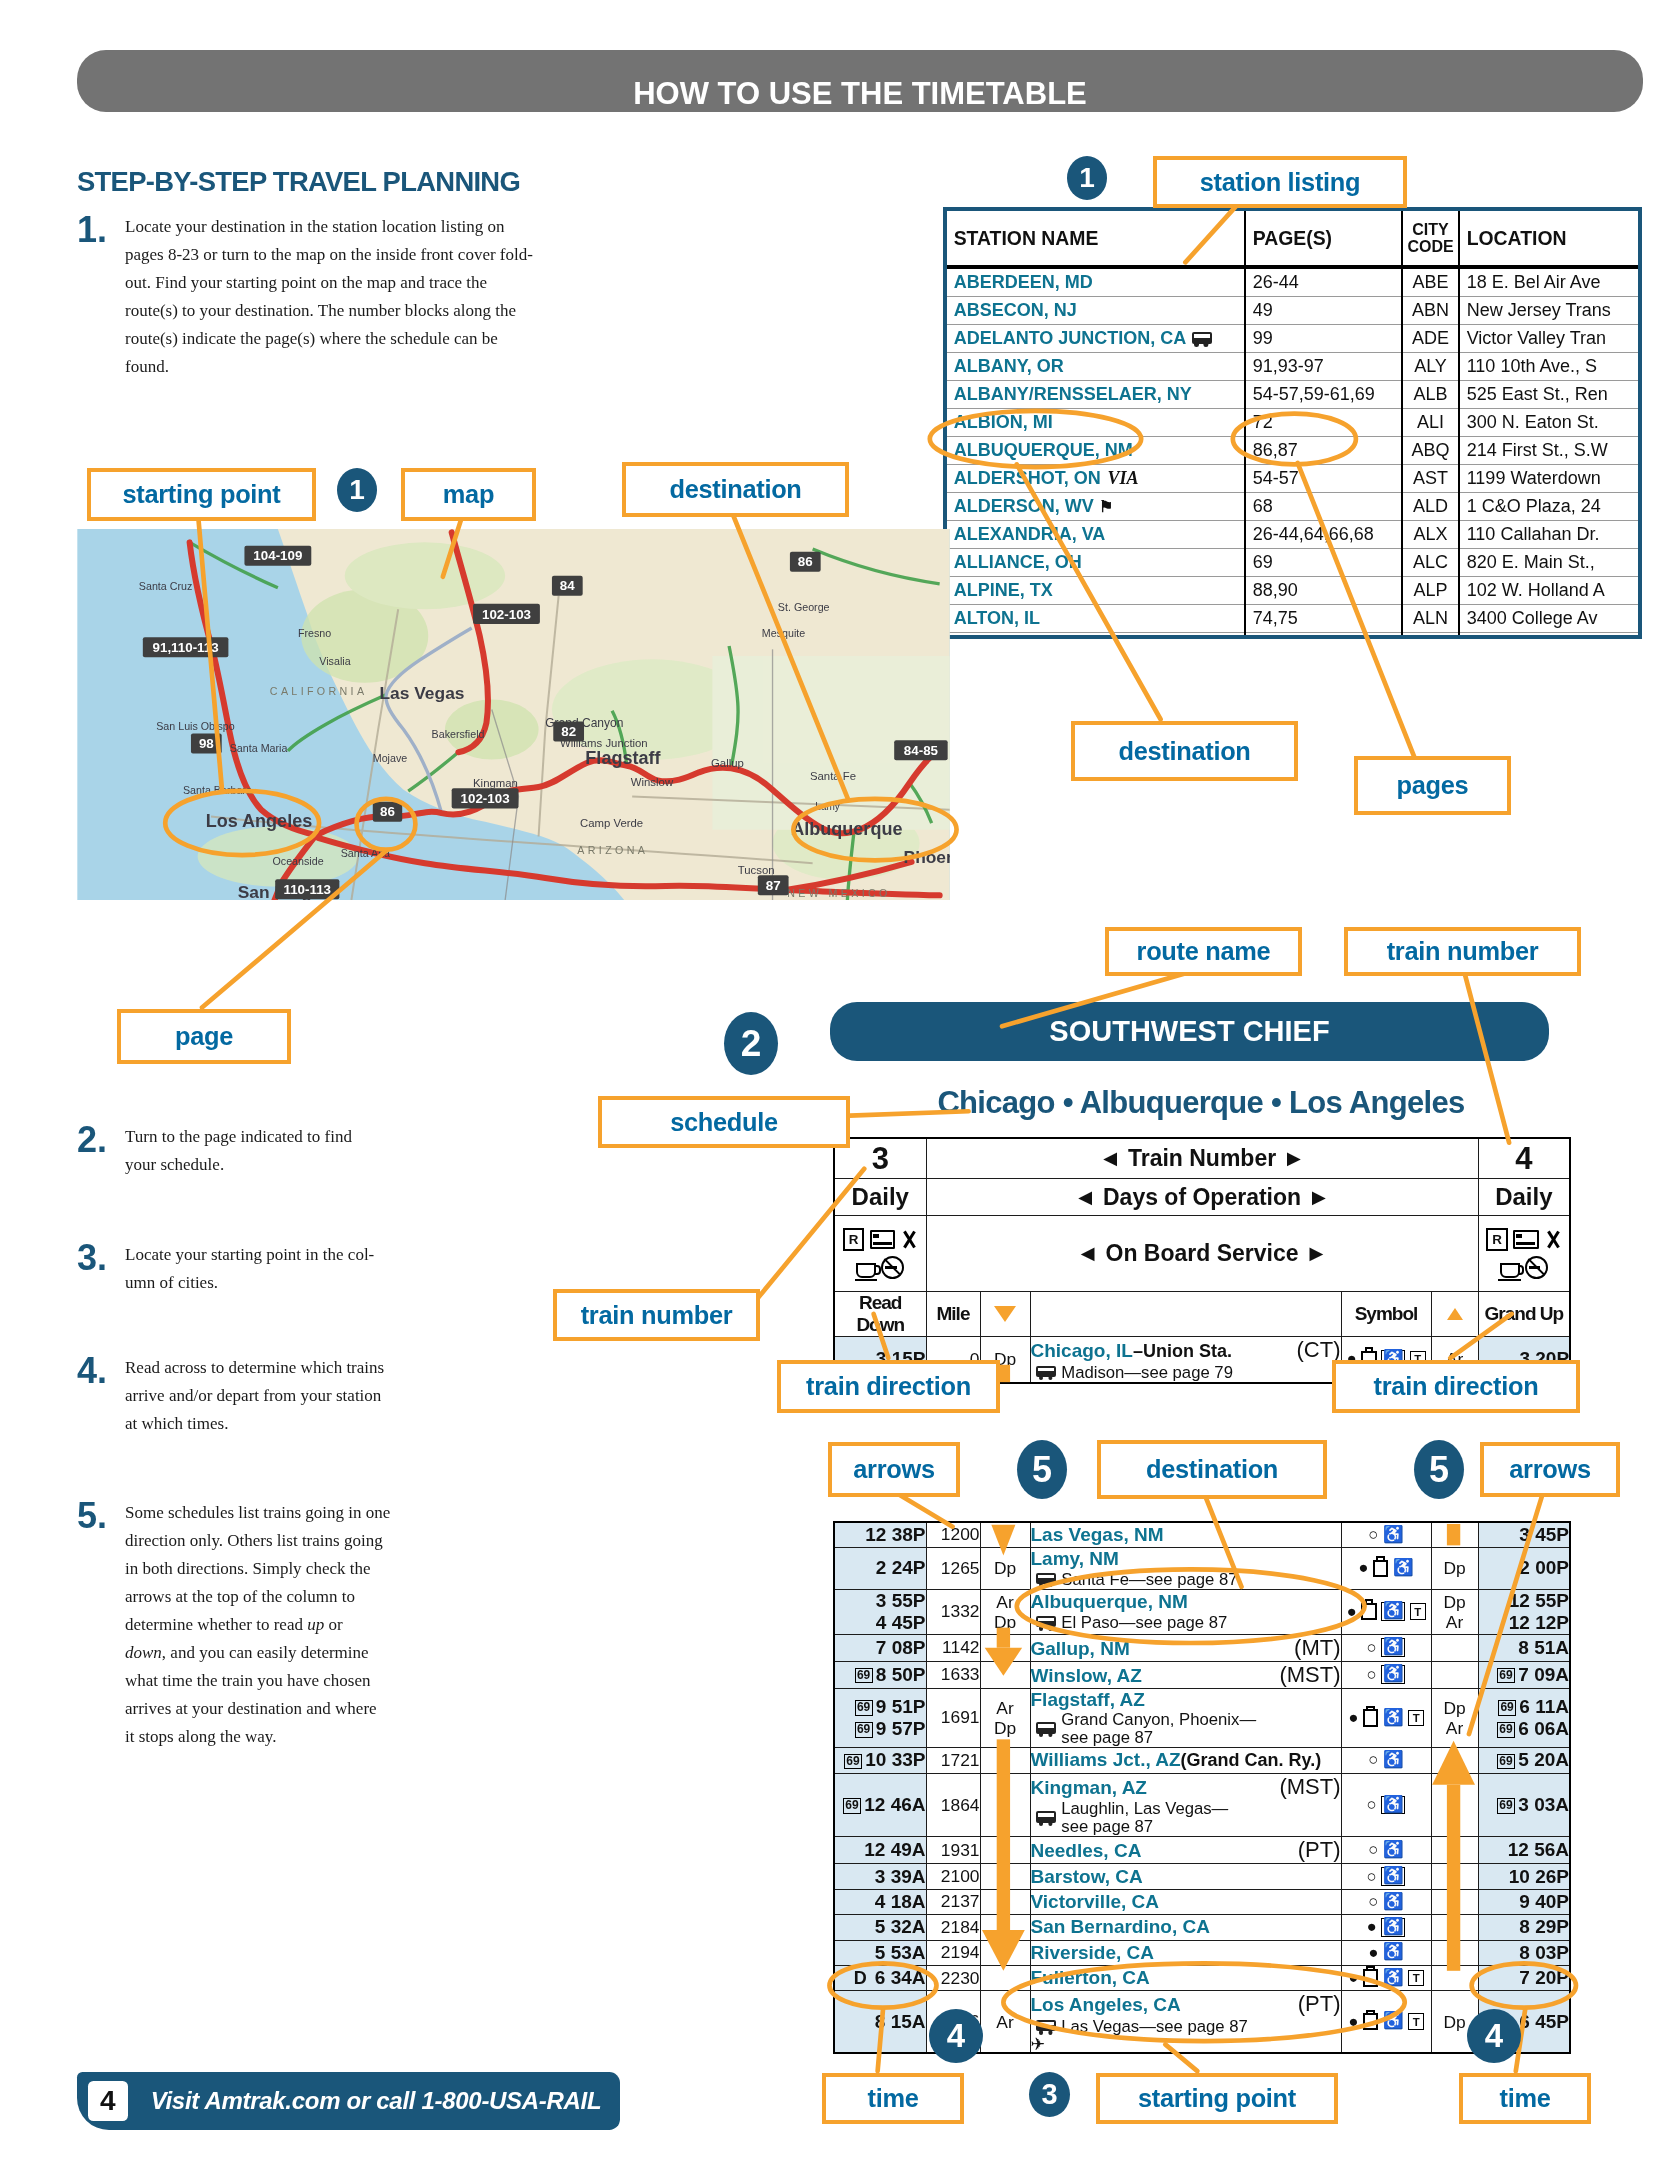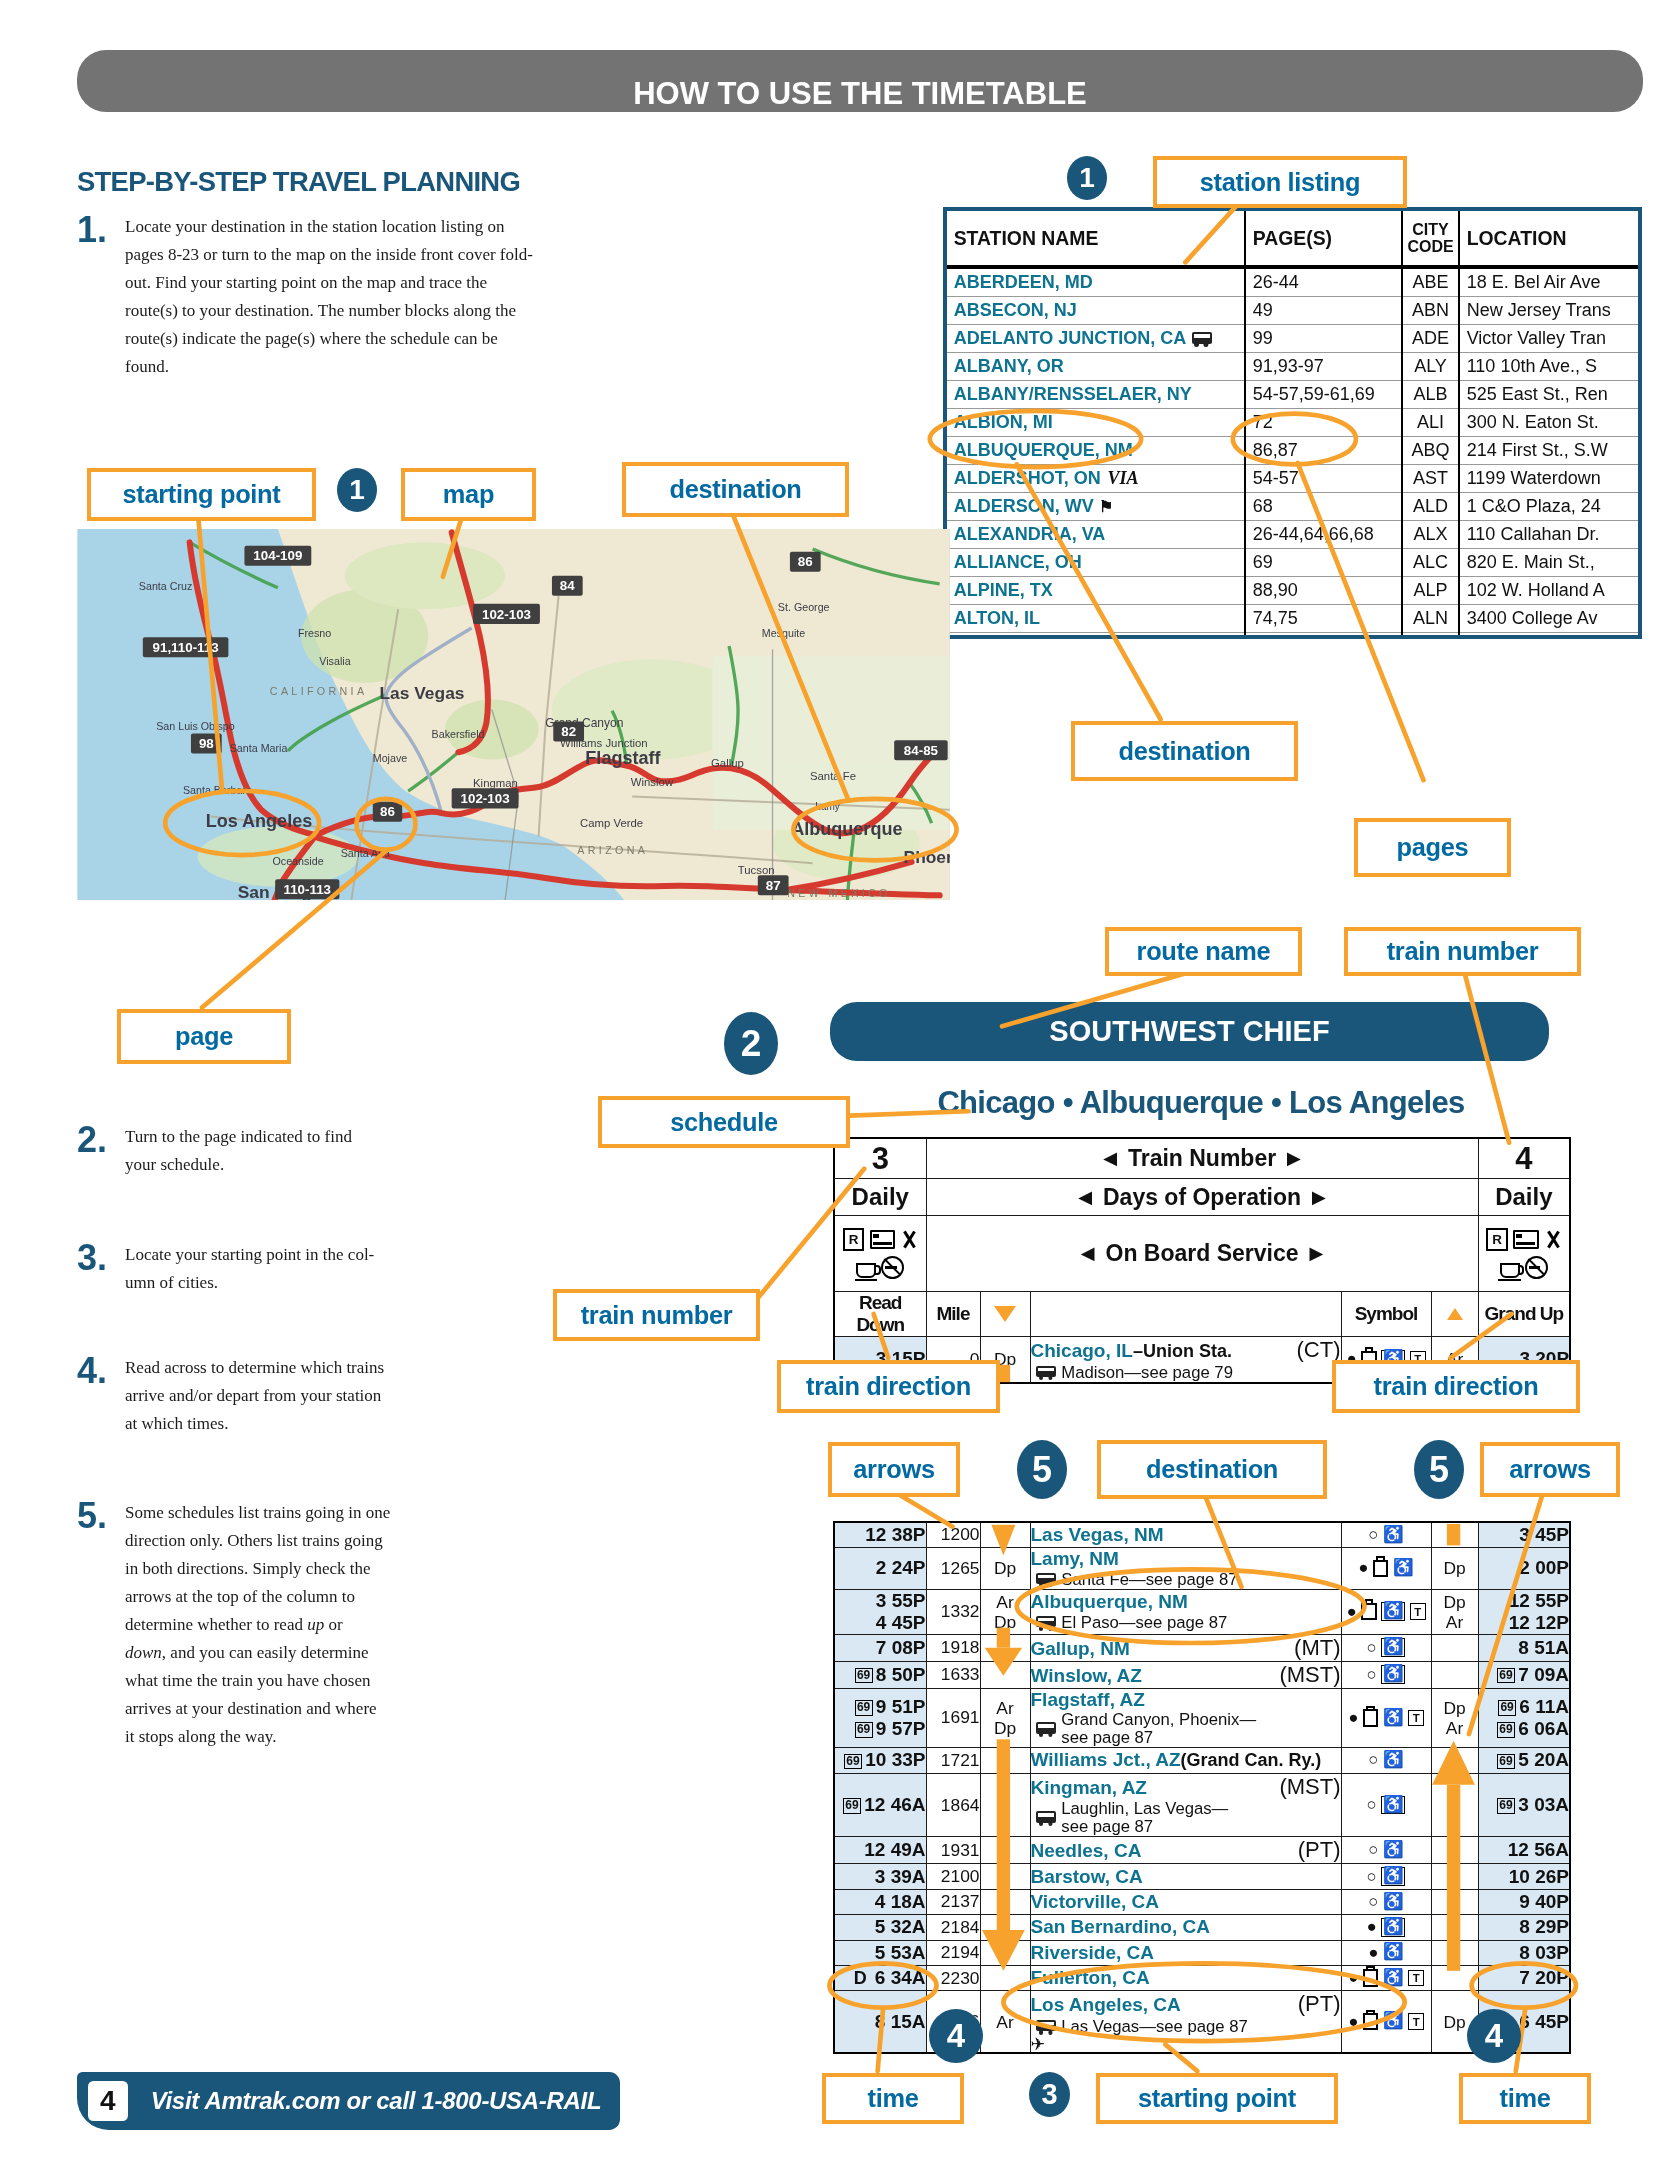--- a/index.html
+++ b/index.html
@@ -545,21 +545,21 @@
                 <span class="bag"></span>
                 <span class="wc wcb">♿</span>
                 <span class="tbox">T</span>
               </div>
             </td>
             <td class="dir">Dp<br>Ar</td>
             <td class="tcol"><span class="tm">12 55P</span><br><span class="tm">12 12P</span></td>
           </tr>
           <tr class="h1">
             <td class="tcol"><span class="tm">7 08P</span></td>
-            <td class="mile">1918</td>
+            <td class="mile">1142</td>
             <td class="dir"></td>
             <td class="stc">
               <div class="srow1">
                 <span class="stn">Gallup, NM</span>
                 <span class="tz">(MT)</span>
               </div>
             </td>
             <td class="sym">
               <div class="symwrap">
                 <span class="dot">○</span>
@@ -846,21 +846,21 @@
       <rect x="2163" y="2668" width="20" height="278"></rect>
     </g>
   </svg>
 
   <div class="co" style="left:1153px;top:156px;width:246px;height:44px">station listing</div>
   <div class="co" style="left:87px;top:468px;width:221px;height:45px">starting point</div>
   <div class="co" style="left:401px;top:468px;width:127px;height:45px">map</div>
   <div class="co" style="left:622px;top:462px;width:219px;height:47px">destination</div>
   <div class="co" style="left:117px;top:1009px;width:166px;height:47px">page</div>
   <div class="co" style="left:1071px;top:721px;width:219px;height:52px">destination</div>
-  <div class="co" style="left:1354px;top:818px;width:149px;height:51px">pages</div>
+  <div class="co" style="left:1354px;top:756px;width:149px;height:51px">pages</div>
   <div class="co" style="left:598px;top:1096px;width:244px;height:44px">schedule</div>
   <div class="co" style="left:1105px;top:927px;width:189px;height:41px">route name</div>
   <div class="co" style="left:1344px;top:927px;width:229px;height:41px">train number</div>
   <div class="co" style="left:553px;top:1289px;width:199px;height:44px">train number</div>
   <div class="co" style="left:777px;top:1360px;width:215px;height:45px">train direction</div>
   <div class="co" style="left:1332px;top:1360px;width:240px;height:45px">train direction</div>
   <div class="co" style="left:828px;top:1442px;width:124px;height:47px">arrows</div>
   <div class="co" style="left:1097px;top:1440px;width:222px;height:51px">destination</div>
   <div class="co" style="left:1480px;top:1442px;width:132px;height:47px">arrows</div>
   <div class="co" style="left:822px;top:2073px;width:134px;height:43px">time</div>

